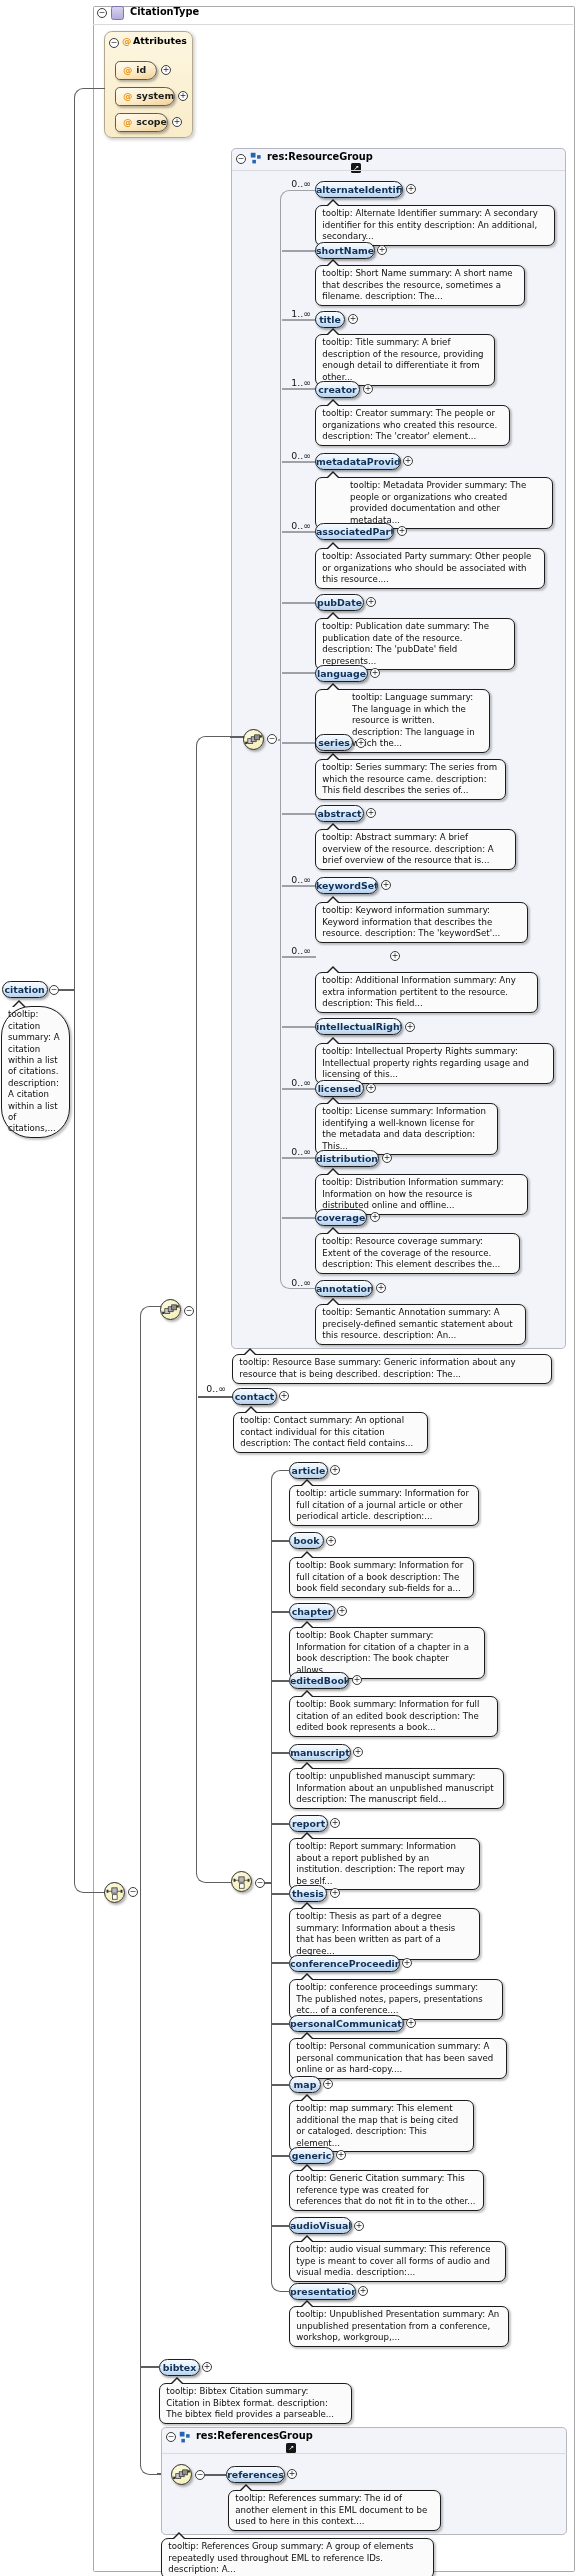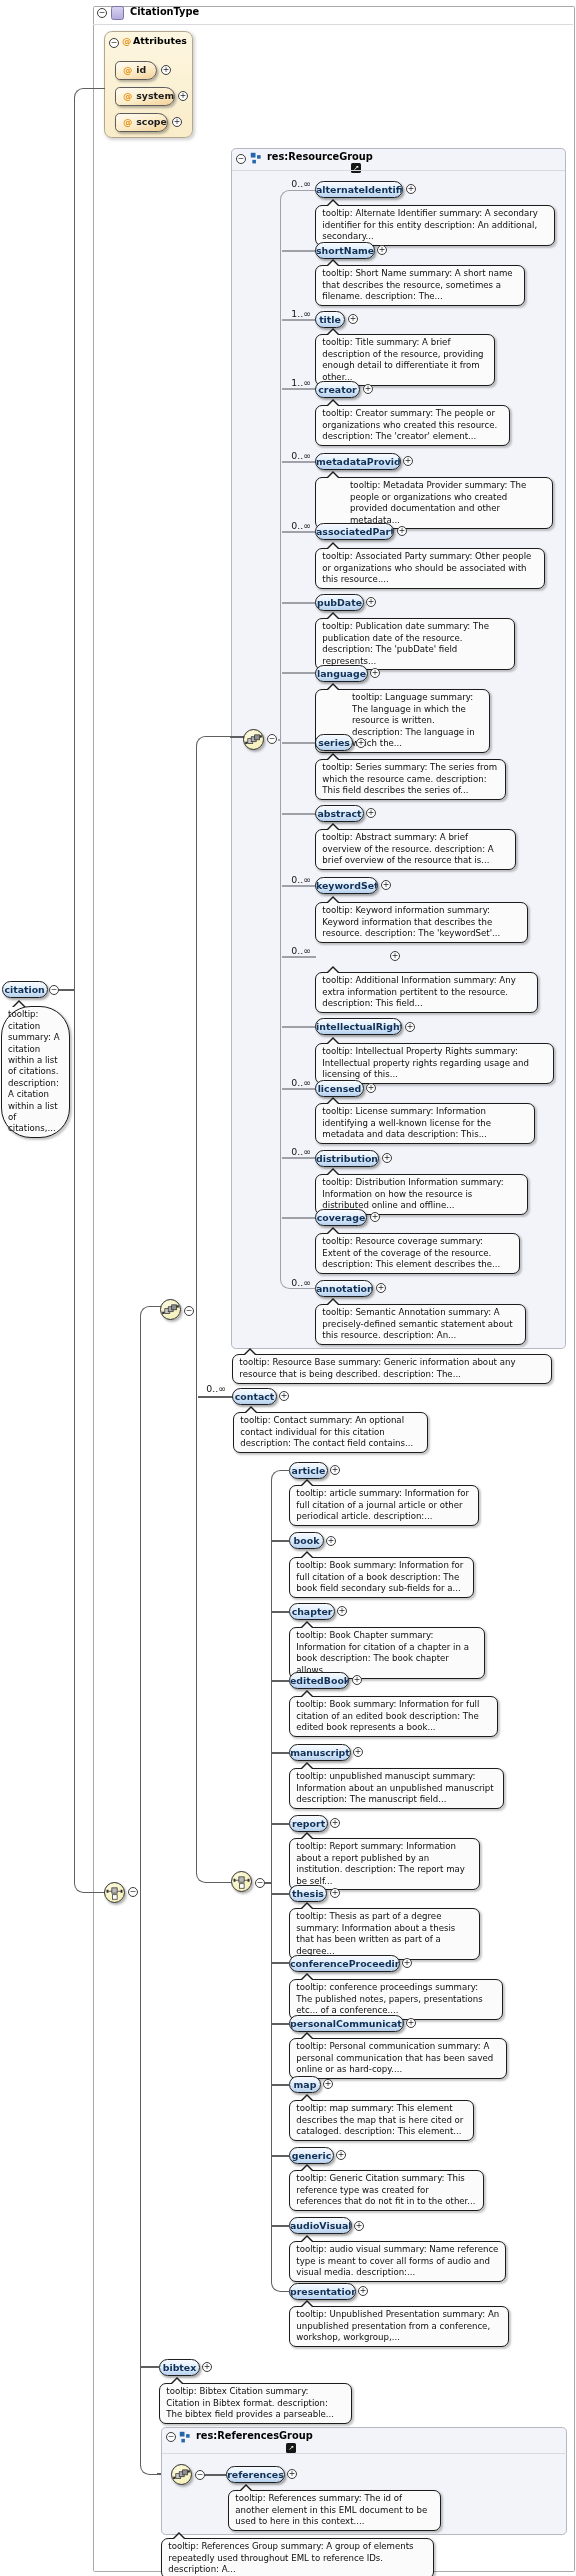--- a/index.html
+++ b/index.html
@@ -198,21 +198,21 @@
   <div class="abs pm" style="left:390px;top:951px;">+</div>
   <div class="abs tip" style="left:315px;top:972px;width:223px;">tooltip: Additional Information summary: Any extra information pertitent to the resource. description: This field...</div>
 
   <div class="abs pill" style="left:315px;top:1018px;width:87px;">intellectualRights</div>
   <div class="abs pm" style="left:405px;top:1022px;">+</div>
   <div class="abs tip" style="left:315px;top:1043px;width:239px;">tooltip: Intellectual Property Rights summary: Intellectual property rights regarding usage and licensing of this...</div>
 
   <div class="abs card" style="left:281px;top:1077px;">0..∞</div>
   <div class="abs pill" style="left:315px;top:1080px;width:49px;">licensed</div>
   <div class="abs pm" style="left:366px;top:1083px;">+</div>
-  <div class="abs tip" style="left:315px;top:1103px;width:220px;">tooltip: License summary: Information identifying a well-known license for the metadata and data description: This...</div>
+  <div class="abs tip" style="left:315px;top:1103px;width:183px;">tooltip: License summary: Information identifying a well-known license for the metadata and data description: This...</div>
 
   <div class="abs card" style="left:281px;top:1146px;">0..∞</div>
   <div class="abs pill" style="left:315px;top:1150px;width:64px;">distribution</div>
   <div class="abs pm" style="left:382px;top:1153px;">+</div>
   <div class="abs tip" style="left:315px;top:1174px;width:213px;">tooltip: Distribution Information summary: Information on how the resource is distributed online and offline...</div>
 
   <div class="abs pill" style="left:315px;top:1209px;width:52px;">coverage</div>
   <div class="abs pm" style="left:370px;top:1212px;">+</div>
   <div class="abs tip" style="left:315px;top:1233px;width:205px;">tooltip: Resource coverage summary: Extent of the coverage of the resource. description: This element describes the...</div>
 
@@ -283,29 +283,29 @@
   <div class="abs pill" style="left:289px;top:1955px;width:111px;">conferenceProceedings</div>
   <div class="abs pm" style="left:402px;top:1958px;">+</div>
   <div class="abs tip" style="left:289px;top:1979px;width:214px;">tooltip: conference proceedings summary: The published notes, papers, presentations etc... of a conference....</div>
 
   <div class="abs pill" style="left:289px;top:2015px;width:115px;">personalCommunication</div>
   <div class="abs pm" style="left:406px;top:2018px;">+</div>
   <div class="abs tip" style="left:289px;top:2038px;width:218px;">tooltip: Personal communication summary: A personal communication that has been saved online or as hard-copy....</div>
 
   <div class="abs pill" style="left:289px;top:2076px;width:32px;">map</div>
   <div class="abs pm" style="left:323px;top:2079px;">+</div>
-  <div class="abs tip" style="left:289px;top:2100px;width:185px;">tooltip: map summary: This element describes the map that is here cited or cataloged. description: This element...</div>
+  <div class="abs tip" style="left:289px;top:2100px;width:185px;">tooltip: map summary: This element additional the map that is being cited or cataloged. description: This element...</div>
 
   <div class="abs pill" style="left:289px;top:2147px;width:45px;">generic</div>
   <div class="abs pm" style="left:336px;top:2150px;">+</div>
   <div class="abs tip" style="left:289px;top:2170px;width:195px;">tooltip: Generic Citation summary: This reference type was created for references that do not fit in to the other...</div>
 
   <div class="abs pill" style="left:289px;top:2217px;width:63px;">audioVisual</div>
   <div class="abs pm" style="left:354px;top:2221px;">+</div>
-  <div class="abs tip" style="left:289px;top:2241px;width:217px;">tooltip: audio visual summary: Name reference type is meant to cover all forms of audio and visual media. description:...</div>
+  <div class="abs tip" style="left:289px;top:2241px;width:217px;">tooltip: audio visual summary: This reference type is meant to cover all forms of audio and visual media. description:...</div>
 
   <div class="abs pill" style="left:289px;top:2283px;width:67px;">presentation</div>
   <div class="abs pm" style="left:358px;top:2286px;">+</div>
   <div class="abs tip" style="left:289px;top:2306px;width:220px;">tooltip: Unpublished Presentation summary: An unpublished presentation from a conference, workshop, workgroup,...</div>
 
   <div class="abs pill" style="left:159px;top:2359px;width:41px;">bibtex</div>
   <div class="abs pm" style="left:202px;top:2362px;">+</div>
   <div class="abs tip" style="left:159px;top:2383px;width:193px;">tooltip: Bibtex Citation summary: Citation in Bibtex format. description: The bibtex field provides a parseable...</div>
 
   <div class="abs gbox" style="left:161px;top:2427px;width:406px;height:108px;"></div>

